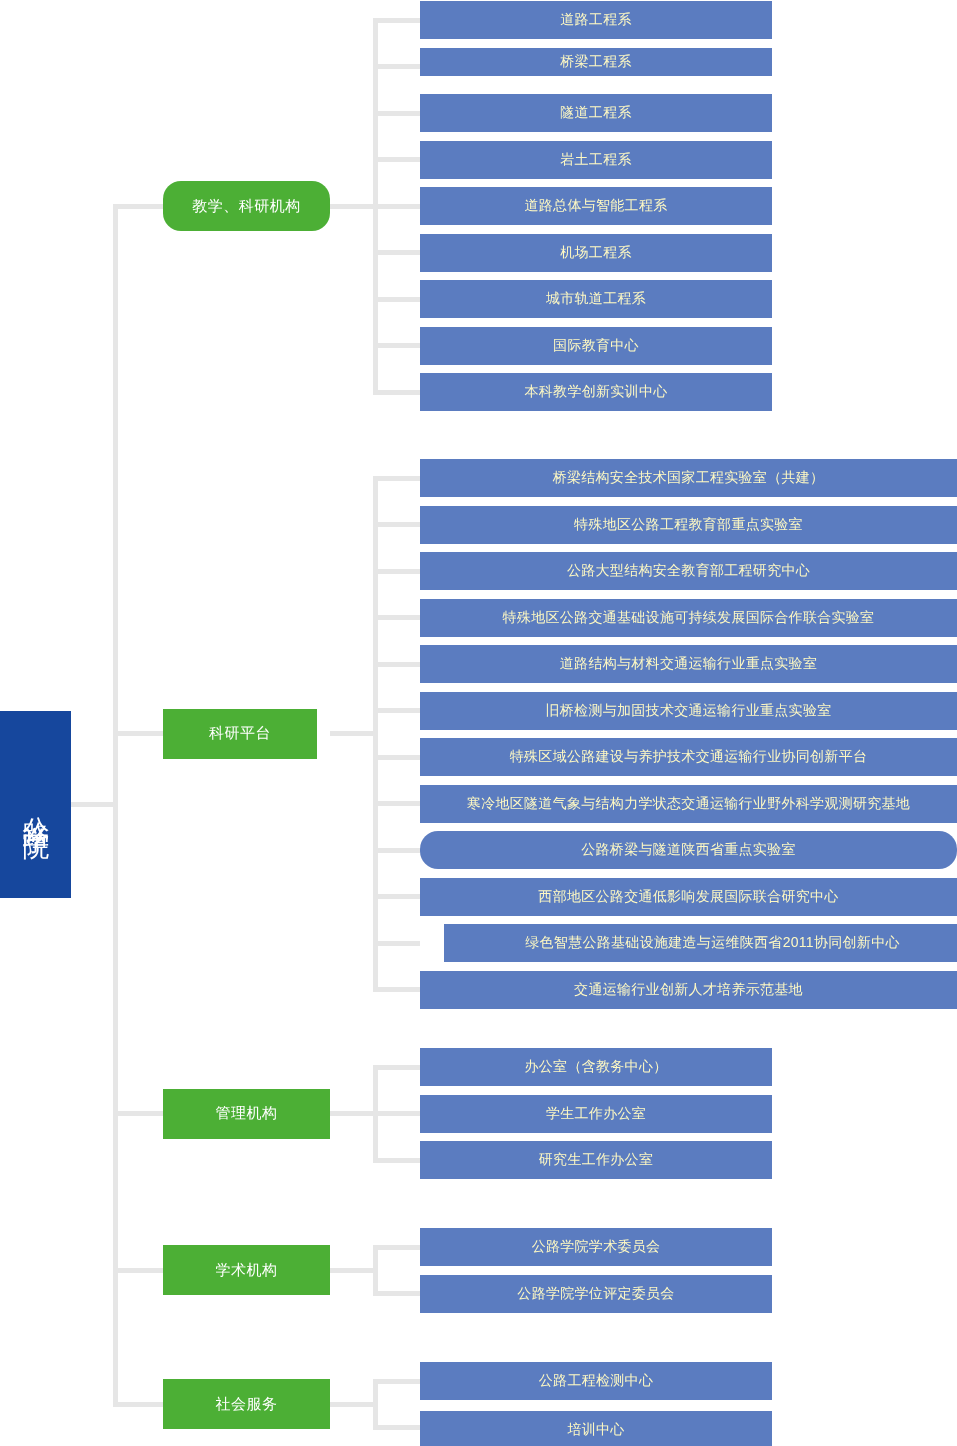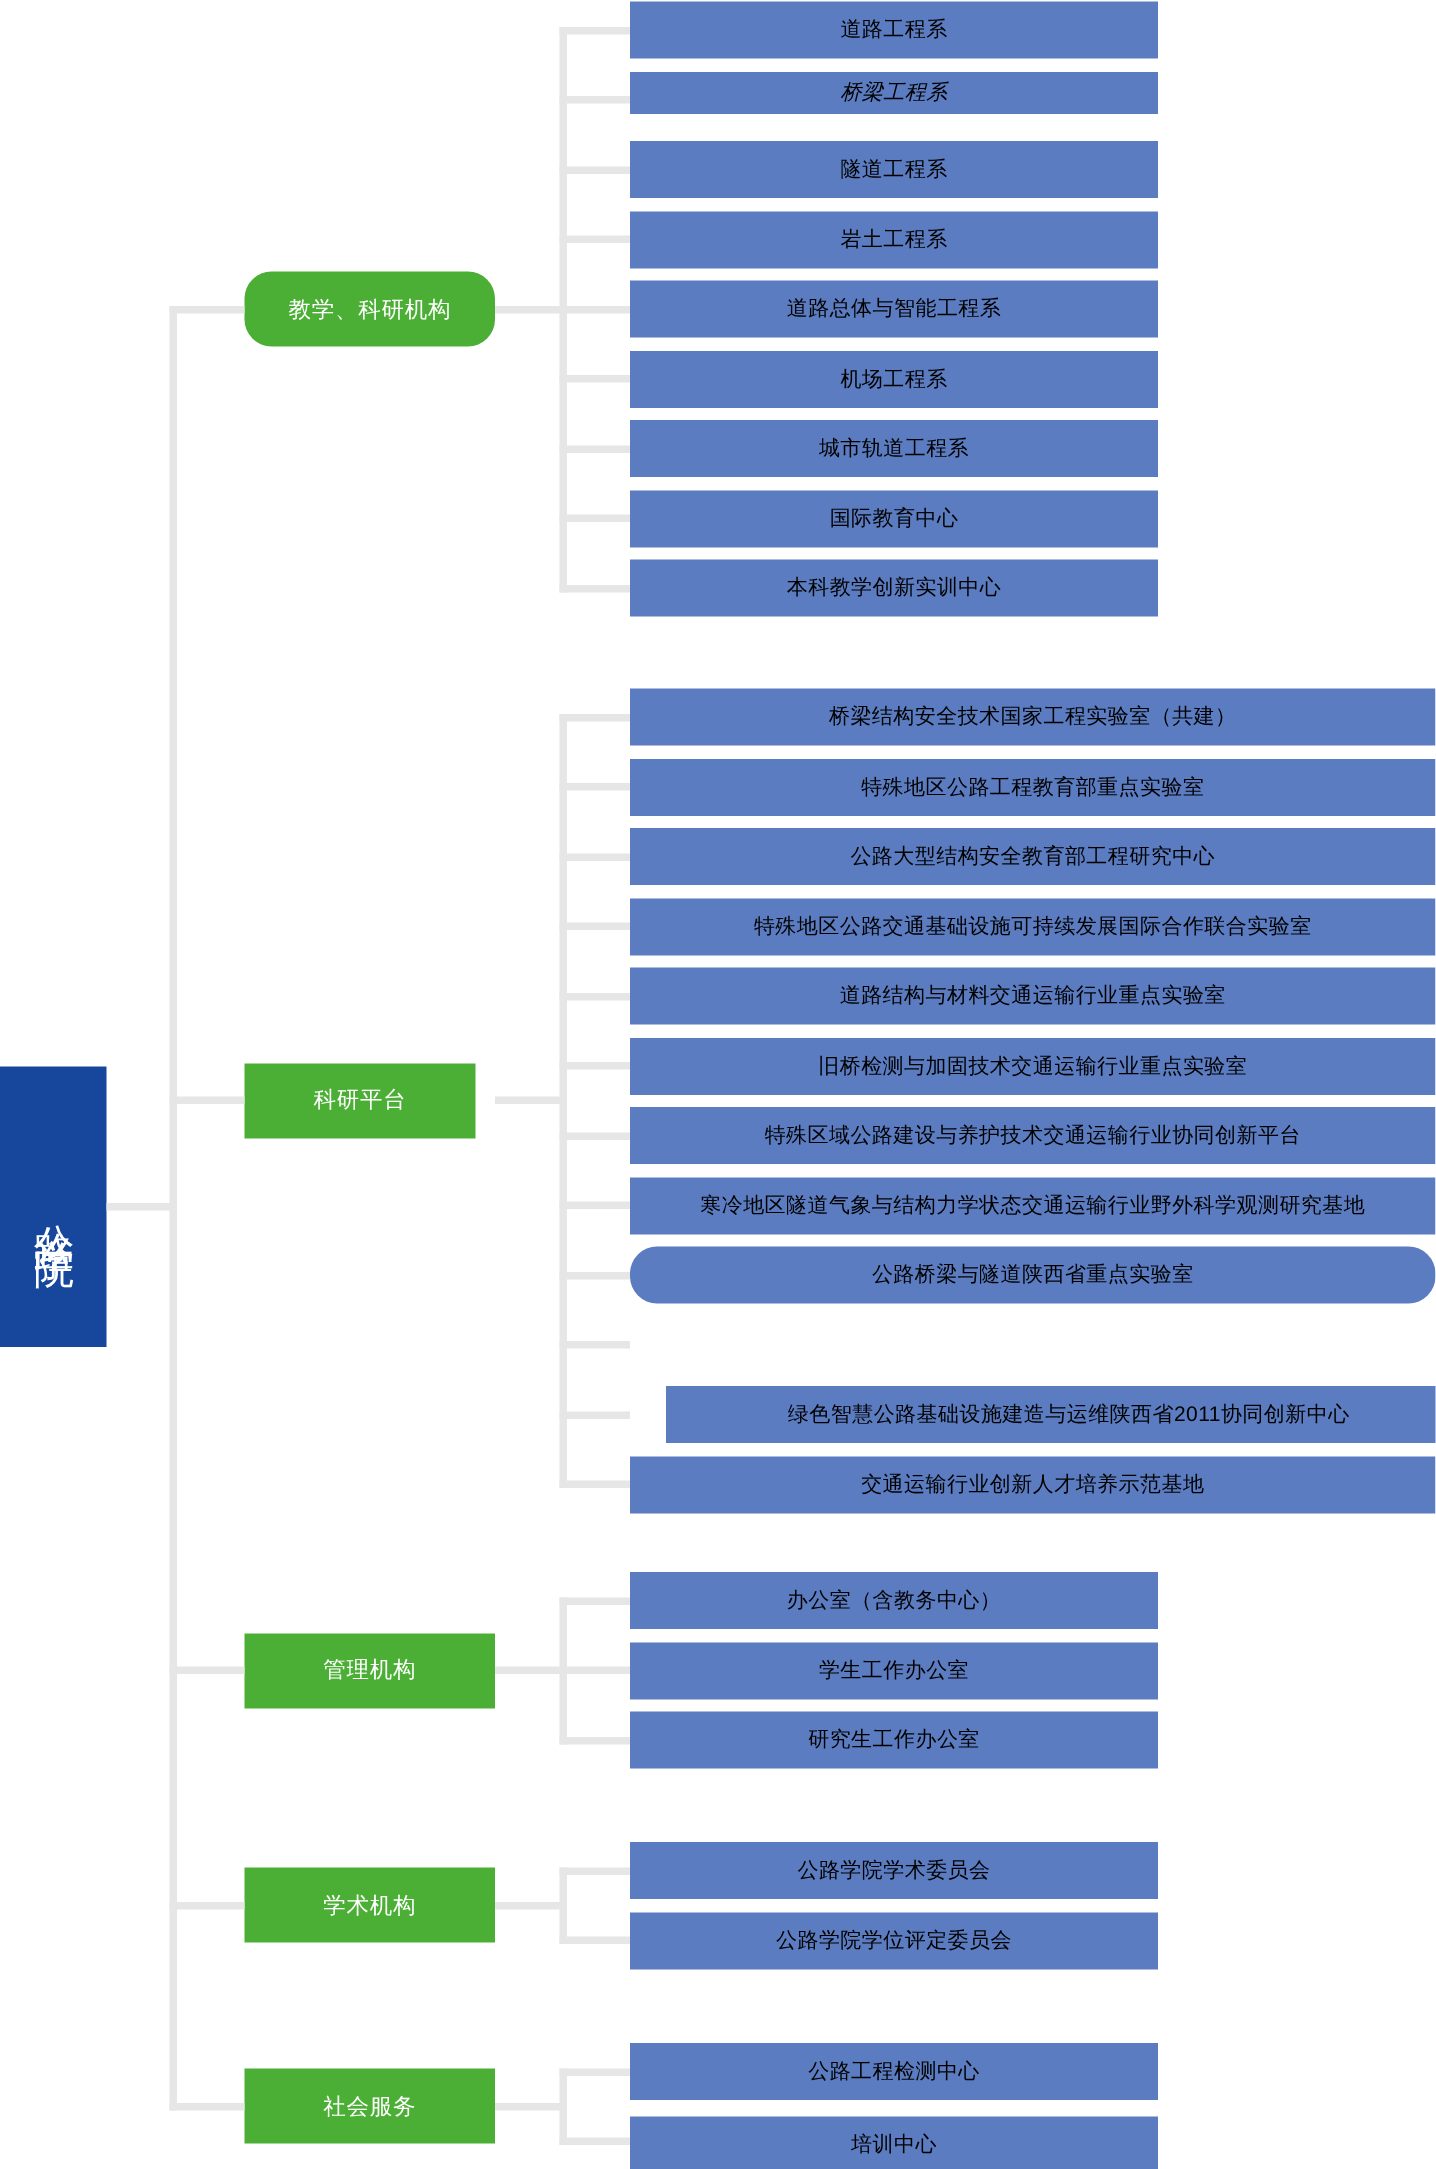--- a/index.html
+++ b/index.html
@@ -36,37 +36,37 @@
     display:flex;align-items:center;justify-content:center;
     font-size:15px;
     letter-spacing:.5px;
     text-align:center;
   }
 
   
   .leaf-node{
     position:absolute;
     background:#5b7cc0;
-    color:#000000;
+    color:#fef9c3;
     display:flex;align-items:center;justify-content:center;
     font-size:14px;
     letter-spacing:.3px;
     text-align:center;
     white-space:nowrap;
     overflow:hidden;
   }
 </style>
 </head>
 <body>
 
 <div id="chart">
     <div class="root-node" style="left: 0px; top: 711px; width: 71px; height: 187px;">公路学院</div>
     <div class="leaf-node" style="left: 420px; top: 1px; width: 352px; height: 38px;">道路工程系</div>
     <div class="conn h" style="left: 373px; top: 17.5px; width: 47px;"></div>
-    <div class="leaf-node" style="left: 420px; top: 47.5px; width: 352px; height: 28px; font-style: italic;">桥梁工程系</div>
+    <div class="leaf-node" style="left: 420px; top: 47.5px; width: 352px; height: 28px;">桥梁工程系</div>
     <div class="conn h" style="left: 373px; top: 64px; width: 47px;"></div>
     <div class="leaf-node" style="left: 420px; top: 94px; width: 352px; height: 38px;">隧道工程系</div>
     <div class="conn h" style="left: 373px; top: 110.5px; width: 47px;"></div>
     <div class="leaf-node" style="left: 420px; top: 140.5px; width: 352px; height: 38px;">岩土工程系</div>
     <div class="conn h" style="left: 373px; top: 157px; width: 47px;"></div>
     <div class="leaf-node" style="left: 420px; top: 187px; width: 352px; height: 38px;">道路总体与智能工程系</div>
     <div class="conn h" style="left: 373px; top: 203.5px; width: 47px;"></div>
     <div class="leaf-node" style="left: 420px; top: 233.5px; width: 352px; height: 38px;">机场工程系</div>
     <div class="conn h" style="left: 373px; top: 250px; width: 47px;"></div>
     <div class="leaf-node" style="left: 420px; top: 280px; width: 352px; height: 38px;">城市轨道工程系</div>
@@ -90,20 +90,21 @@
     <div class="leaf-node" style="left: 420px; top: 645px; width: 537px; height: 38px;">道路结构与材料交通运输行业重点实验室</div>
     <div class="conn h" style="left: 373px; top: 661.5px; width: 47px;"></div>
     <div class="leaf-node" style="left: 420px; top: 691.5px; width: 537px; height: 38px;">旧桥检测与加固技术交通运输行业重点实验室</div>
     <div class="conn h" style="left: 373px; top: 708px; width: 47px;"></div>
     <div class="leaf-node" style="left: 420px; top: 738px; width: 537px; height: 38px;">特殊区域公路建设与养护技术交通运输行业协同创新平台</div>
     <div class="conn h" style="left: 373px; top: 754.5px; width: 47px;"></div>
     <div class="leaf-node" style="left: 420px; top: 784.5px; width: 537px; height: 38px;">寒冷地区隧道气象与结构力学状态交通运输行业野外科学观测研究基地</div>
     <div class="conn h" style="left: 373px; top: 801px; width: 47px;"></div>
     <div class="leaf-node" style="left: 420px; top: 831px; width: 537px; height: 38px; border-radius: 18px;">公路桥梁与隧道陕西省重点实验室</div>
     <div class="conn h" style="left: 373px; top: 847.5px; width: 47px;"></div>
+    <div class="leaf-node" style="left: 420px; top: 877.5px; width: 537px; height: 38px;">西部地区公路交通低影响发展国际联合研究中心</div>
     <div class="conn h" style="left: 373px; top: 894px; width: 47px;"></div>
     <div class="leaf-node" style="left: 420px; top: 924px; width: 537px; height: 38px; margin-left: 24px;">绿色智慧公路基础设施建造与运维陕西省2011协同创新中心</div>
     <div class="conn h" style="left: 373px; top: 940.5px; width: 47px;"></div>
     <div class="leaf-node" style="left: 420px; top: 970.5px; width: 537px; height: 38px;">交通运输行业创新人才培养示范基地</div>
     <div class="conn h" style="left: 373px; top: 987px; width: 47px;"></div>
     <div class="conn v" style="left: 373px; top: 475.5px; height: 516.5px;"></div>
     <div class="branch-node" style="left: 163px; top: 708.75px; width: 154px; height: 50px;">科研平台</div>
     <div class="conn h" style="left: 330px; top: 731.25px; width: 48px;"></div>
     <div class="conn h" style="left: 113px; top: 731.25px; width: 50px;"></div>
     <div class="leaf-node" style="left: 420px; top: 1048px; width: 352px; height: 38px;">办公室（含教务中心）</div>

